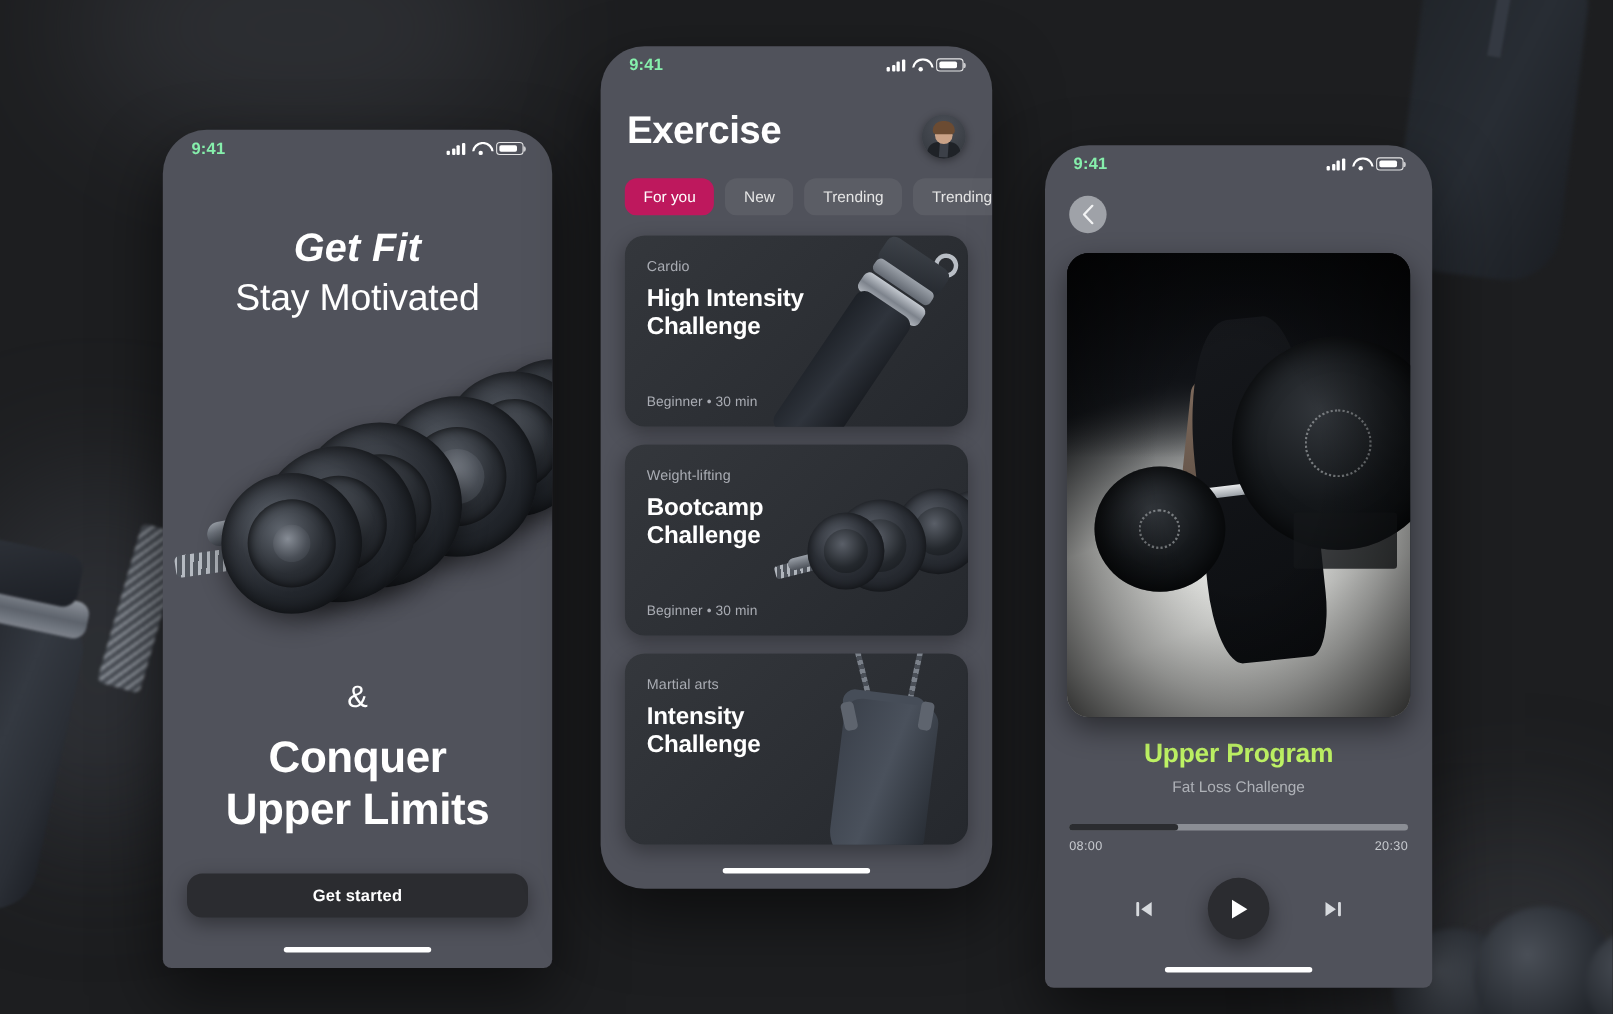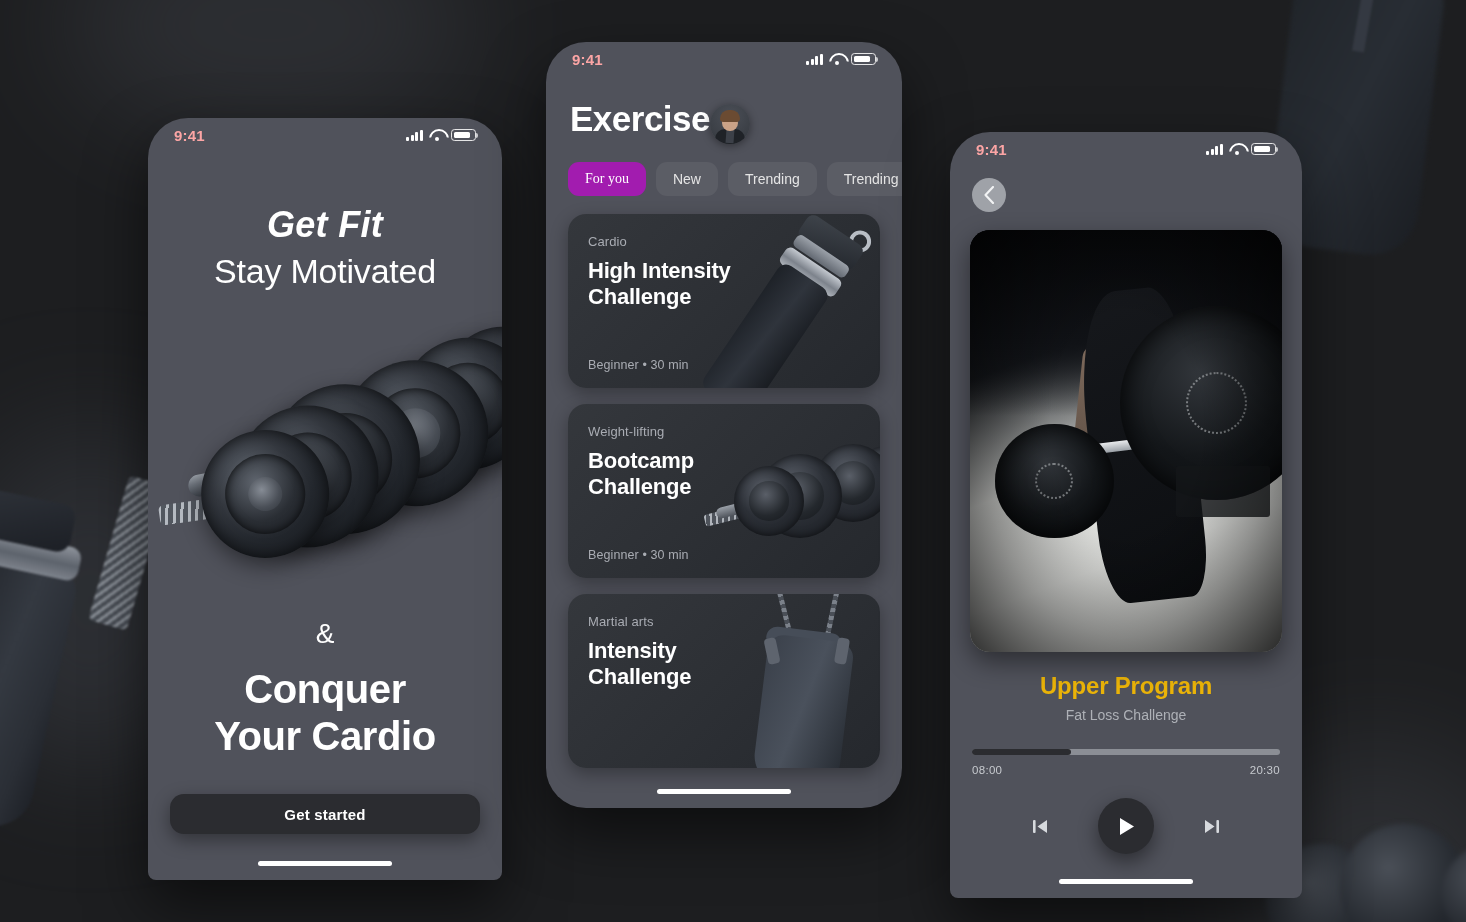--- a/index.html
+++ b/index.html
@@ -83,21 +83,21 @@
     overflow:hidden;
     box-shadow:0 26px 60px rgba(0,0,0,.55);
   }
   #phone-onboarding { left:148px; top:118px; width:354px; height:762px; border-radius:40px 40px 8px 8px; }
   #phone-program    { left:546px; top:42px;  width:356px; height:766px; border-radius:40px; }
   #phone-player     { left:950px; top:132px; width:352px; height:766px; border-radius:40px 40px 8px 8px; }
 
   
   .statusbar {
     height:34px; display:flex; align-items:center; justify-content:space-between;
-    padding:0 26px; color:#fca5a5;
+    padding:0 26px; color:#86efac;
   }
   .sb-time { font-size:15px; font-weight:700; letter-spacing:.2px; }
   .sb-icons { display:flex; align-items:center; gap:6px; }
   .ic-signal { display:flex; align-items:flex-end; gap:1.6px; height:11px; }
   .ic-signal i { display:block; width:3px; background:#fff; border-radius:1px; }
   .ic-signal i:nth-child(1){height:4px;} .ic-signal i:nth-child(2){height:6px;}
   .ic-signal i:nth-child(3){height:8.5px;} .ic-signal i:nth-child(4){height:11px;}
   .ic-wifi { width:16px; height:12px; position:relative; }
   .ic-wifi::before {
     content:""; position:absolute; left:0; top:0; width:16px; height:16px;
@@ -159,39 +159,39 @@
   .ob-big { font-size:40px; font-weight:700; line-height:1.18; margin-top:16px; letter-spacing:-.4px; }
   .ob-cta {
     position:absolute; left:22px; right:22px; top:676px; height:40px;
     background:#2b2c30; color:#fff; border:none; border-radius:14px;
     font-family:"Liberation Sans", sans-serif; font-size:15px; font-weight:700;
     letter-spacing:.2px; cursor:pointer;
     box-shadow:0 6px 18px rgba(0,0,0,.38);
   }
 
   
-  .pg-head { padding:22px 24px 0; display:flex; align-items:flex-start; }
+  .pg-head { padding:22px 24px 0; display:flex; justify-content:space-between; align-items:flex-start; }
   .pg-title { color:#fff; font-size:35px; font-weight:700; line-height:1.18; letter-spacing:-.5px; }
   .avatar {
     width:40px; height:40px; border-radius:50%; margin-top:6px; flex:none;
     background:radial-gradient(circle at 50% 30%,#4b4f57,#33373d);
     position:relative; overflow:hidden; box-shadow:0 2px 8px rgba(0,0,0,.4);
   }
   .avatar .hair { position:absolute; left:10px; top:6px; width:20px; height:12px; border-radius:10px 10px 4px 4px; background:#6b4b32; }
   .avatar .face { position:absolute; left:12px; top:11px; width:16px; height:16px; border-radius:50%; background:#caa287; }
   .avatar .body { position:absolute; left:5px; top:25px; width:30px; height:18px; border-radius:10px 10px 0 0; background:#1f2227; }
   .avatar .collar { position:absolute; left:16px; top:25px; width:8px; height:14px; background:#3c4048; transform:rotate(4deg); }
 
   .chips { display:flex; gap:10px; padding:18px 0 0 22px; overflow:hidden; }
   .chip {
     flex:none; padding:9px 17px; border-radius:11px; font-size:14px;
     background:#5b5d65; color:#e5e5e5; border:none;
     font-family:"Liberation Sans", sans-serif; cursor:pointer; white-space:nowrap;
   }
-  .chip.active { background:#a21caf; color:#fff;font-family:Liberation Serif, serif; }
+  .chip.active { background:#be185d; color:#fff; }
 
   .cards { padding:18px 22px 0; display:flex; flex-direction:column; gap:16px; }
   .card {
     position:relative; height:174px; border-radius:18px; overflow:hidden;
     background:linear-gradient(135deg,#34373c 0%,#2c2f34 55%,#25282d 100%);
     box-shadow:0 6px 18px rgba(0,0,0,.32);
     cursor:pointer;
   }
   .card-body { position:relative; z-index:3; padding:20px 20px 0; }
   .card-cat { color:#a9acb3; font-size:13px; letter-spacing:.1px; }
@@ -286,21 +286,21 @@
   }
   .hero-sign {
     position:absolute; right:4%; top:56%; width:30%; height:12%;
     background:rgba(20,22,25,.8); border-radius:3px;
   }
   .hero-vignette {
     position:absolute; inset:0;
     background:radial-gradient(ellipse at 50% 46%, rgba(0,0,0,0) 34%, rgba(0,0,0,.35) 66%, rgba(0,0,0,.78) 100%);
   }
 
-  .pl-title { text-align:center; color:#eab308; font-size:24px; font-weight:700; margin-top:20px; letter-spacing:-.2px; }
+  .pl-title { text-align:center; color:#bef264; font-size:24px; font-weight:700; margin-top:20px; letter-spacing:-.2px; }
   .pl-sub { text-align:center; color:#aeb1b7; font-size:14px; margin-top:7px; }
 
   .pl-progress { margin:26px 22px 0; }
   .track { height:6px; border-radius:3px; background:#8b8e95; position:relative; cursor:pointer; }
   .fill { position:absolute; left:0; top:0; height:100%; border-radius:3px; background:#2b2c30; }
   .times { display:flex; justify-content:space-between; margin-top:9px; color:#c6c9ce; font-size:11.5px; letter-spacing:.3px; }
 
   .pl-controls { display:flex; align-items:center; justify-content:center; gap:48px; margin-top:22px; }
   .ctl { background:none; border:none; cursor:pointer; padding:0; display:flex; }
   .play-btn {
@@ -370,21 +370,21 @@
       <div class="plate dbL2"></div>
       <div class="plate dbL1"></div>
       <div class="hub hubL"></div>
     </div>
   </div>
 
   <div class="ob-bottom">
     <div class="ob-amp">&amp;</div>
     <div class="ob-big">
       <div>Conquer</div>
-      <div>Your Cardio</div>
+      <div>Upper Limits</div>
     </div>
   </div>
 
   <button class="ob-cta">Get started</button>
 
   <div class="home-indicator"></div>
 </div>
 
 <div class="phone" id="phone-program">
 

